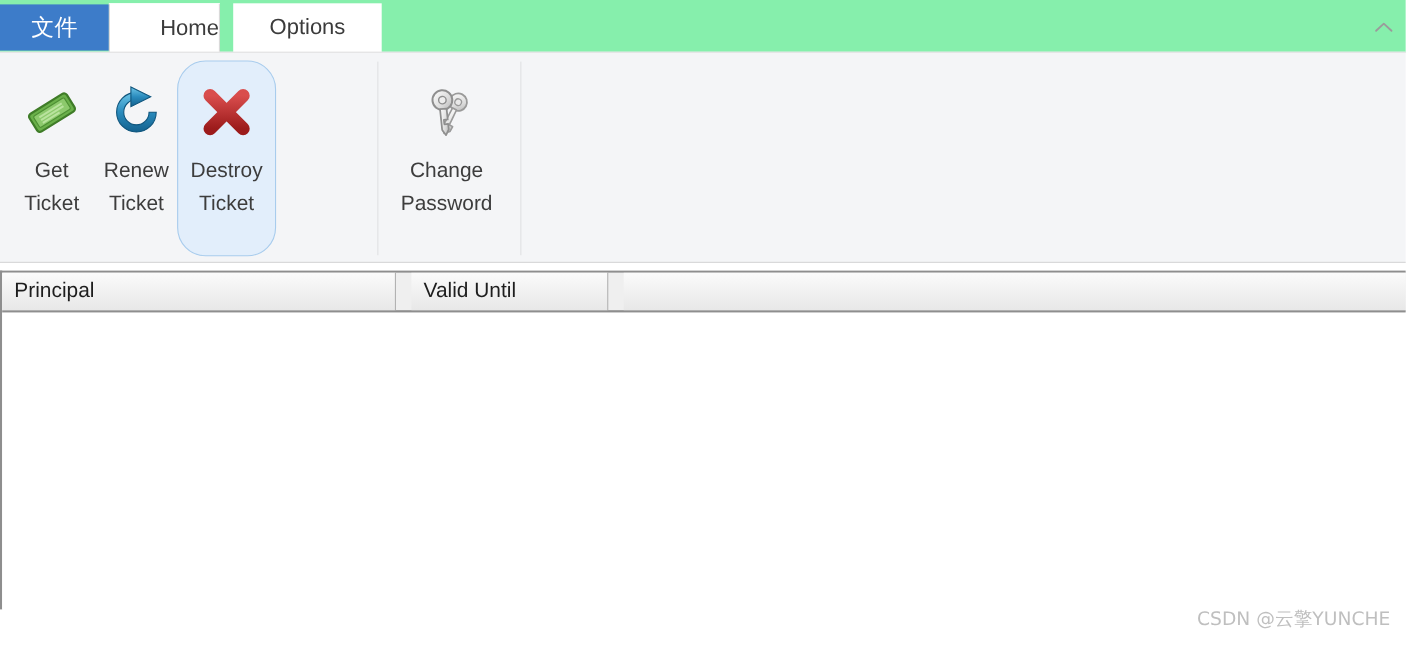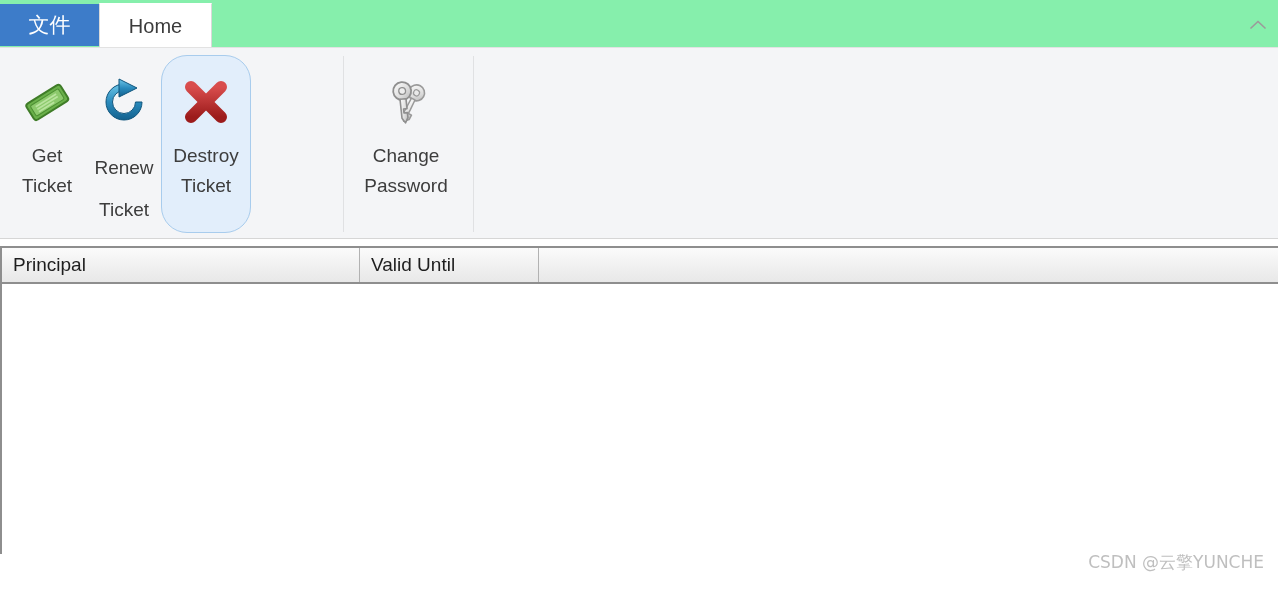--- a/index.html
+++ b/index.html
@@ -43,26 +43,27 @@
     width: 99px;
     top: 4px;
     height: 42px;
     background: #3d7cc9;
     color: #ffffff;
     font-size: 21px;
     font-family: "DejaVu Sans", "Liberation Sans", sans-serif;
   }
   .tab-home {
     left: 99px;
-    width: 113px;
+    width: 101px;
     background: #ffffff;
     border-left: 1px solid #d9d9d9;
     border-right: 1px solid #d9d9d9;
     border-top: 1px solid #ffffff;
     color: #3b3b3b;
+    justify-content: flex-end;
   }
   .tab-options {
     left: 212px;
     width: 135px;
     background: #ffffff;
     color: #3b3b3b;
   }
   .collapse-chevron {
     position: absolute;
     right: 8px;
@@ -146,20 +147,21 @@
     border-top: 2px solid #8e8e8e;
     box-sizing: border-box;
   }
   .header-row {
     position: relative;
     height: 36px;
     background: #efefef;
     border-bottom: 2px solid #8e8e8e;
     box-sizing: border-box;
     display: flex;
+    gap: 14px;
   }
   .hcell {
     position: relative;
     height: 100%;
     box-sizing: border-box;
     border-right: 1px solid #b2b2b2;
     background: linear-gradient(to bottom, #fbfbfb 0%, #f0f0f0 55%, #e8e8e8 100%);
     display: flex;
     align-items: center;
     padding-left: 11px;
@@ -195,20 +197,23 @@
 <div class="tabstrip">
 
   <div class="tab tab-file">
     <span>文件</span>
   </div>
 
   <div class="tab tab-home">
     <span>Home</span>
   </div>
 
+  <div class="tab tab-options">
+    <span>Options</span>
+  </div>
 
   <div class="collapse-chevron">
     <svg width="20" height="14" viewBox="0 0 20 14">
       <polyline points="3,10 10,3.5 17,10" fill="none" stroke="#9b9b9b" stroke-width="1.7" stroke-linecap="round" stroke-linejoin="round"></polyline>
     </svg>
   </div>
 </div>
 
 <div class="ribbon">
   <div class="ribbon-inner">
@@ -222,21 +227,21 @@
             <line x1="17" y1="27" x2="41" y2="27" stroke="#b9e39e" stroke-width="1.8"></line>
             <line x1="17" y1="30" x2="41" y2="30" stroke="#b9e39e" stroke-width="1.8"></line>
             <line x1="17" y1="33" x2="35" y2="33" stroke="#b9e39e" stroke-width="1.8"></line>
           </g>
         </svg>
       </span>
       <span class="lbl">Get</span>
       <span class="lbl">Ticket</span>
     </div>
 
-    <div class="rbtn" style="left:87px; width:74px;gap:12px;">
+    <div class="rbtn" style="left:87px; width:74px;">
       <span class="glyph">
         <svg width="54" height="54" viewBox="0 0 54 54">
           <defs>
             <linearGradient id="bluegrad" x1="0" y1="0" x2="0" y2="1">
               <stop offset="0%" stop-color="#6ec6e8"></stop>
               <stop offset="50%" stop-color="#2a8bbd"></stop>
               <stop offset="100%" stop-color="#13618e"></stop>
             </linearGradient>
           </defs>
           <path d="M27 9 A18 18 0 1 0 45 27 L38.5 27 A11.5 11.5 0 1 1 27 15.5 Z" fill="url(#bluegrad)" stroke="#0f557d" stroke-width="1"></path>

